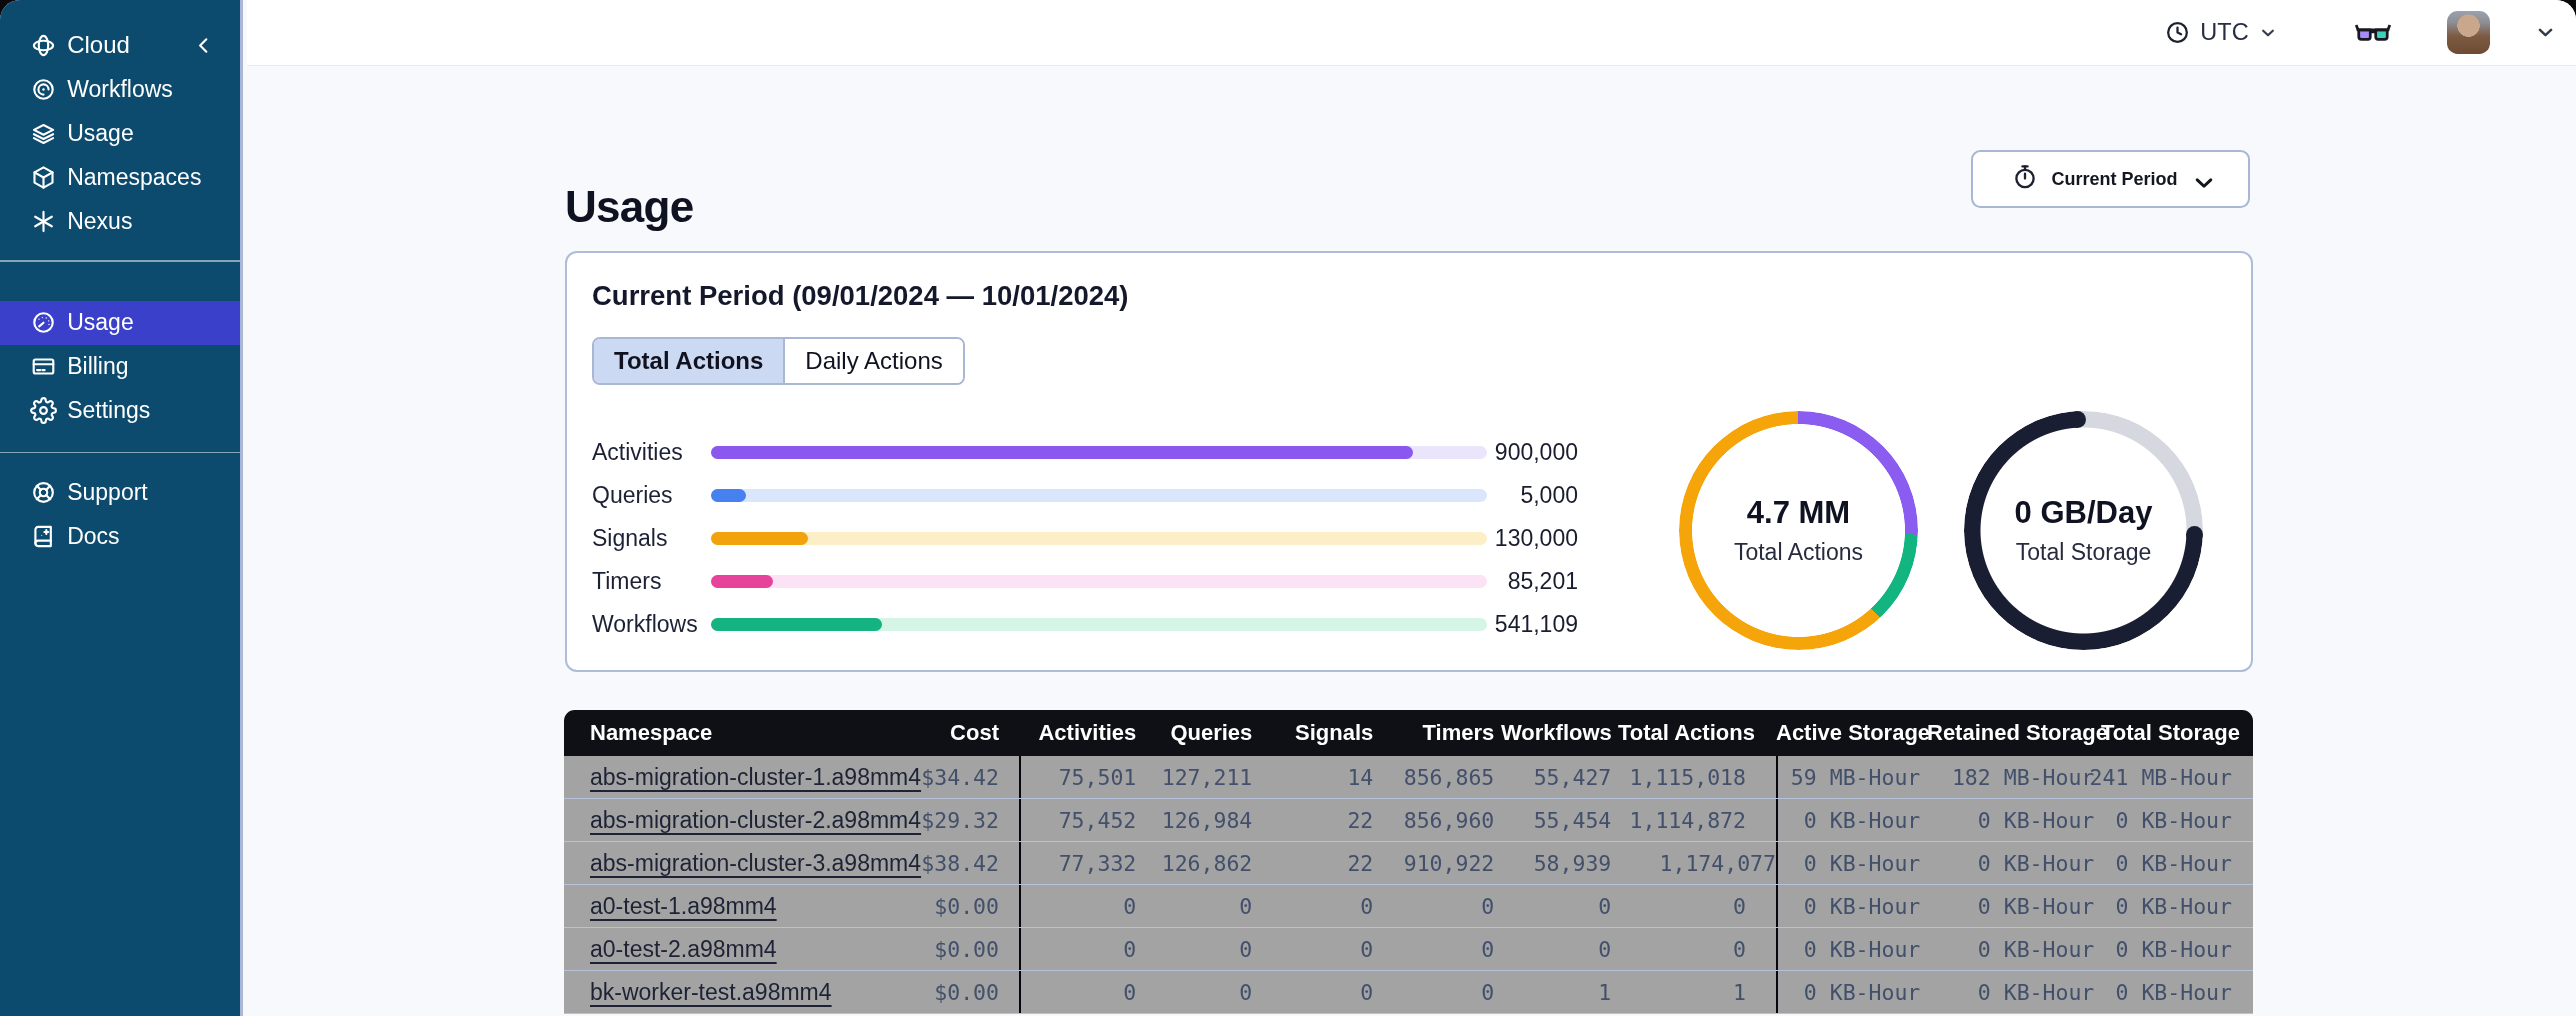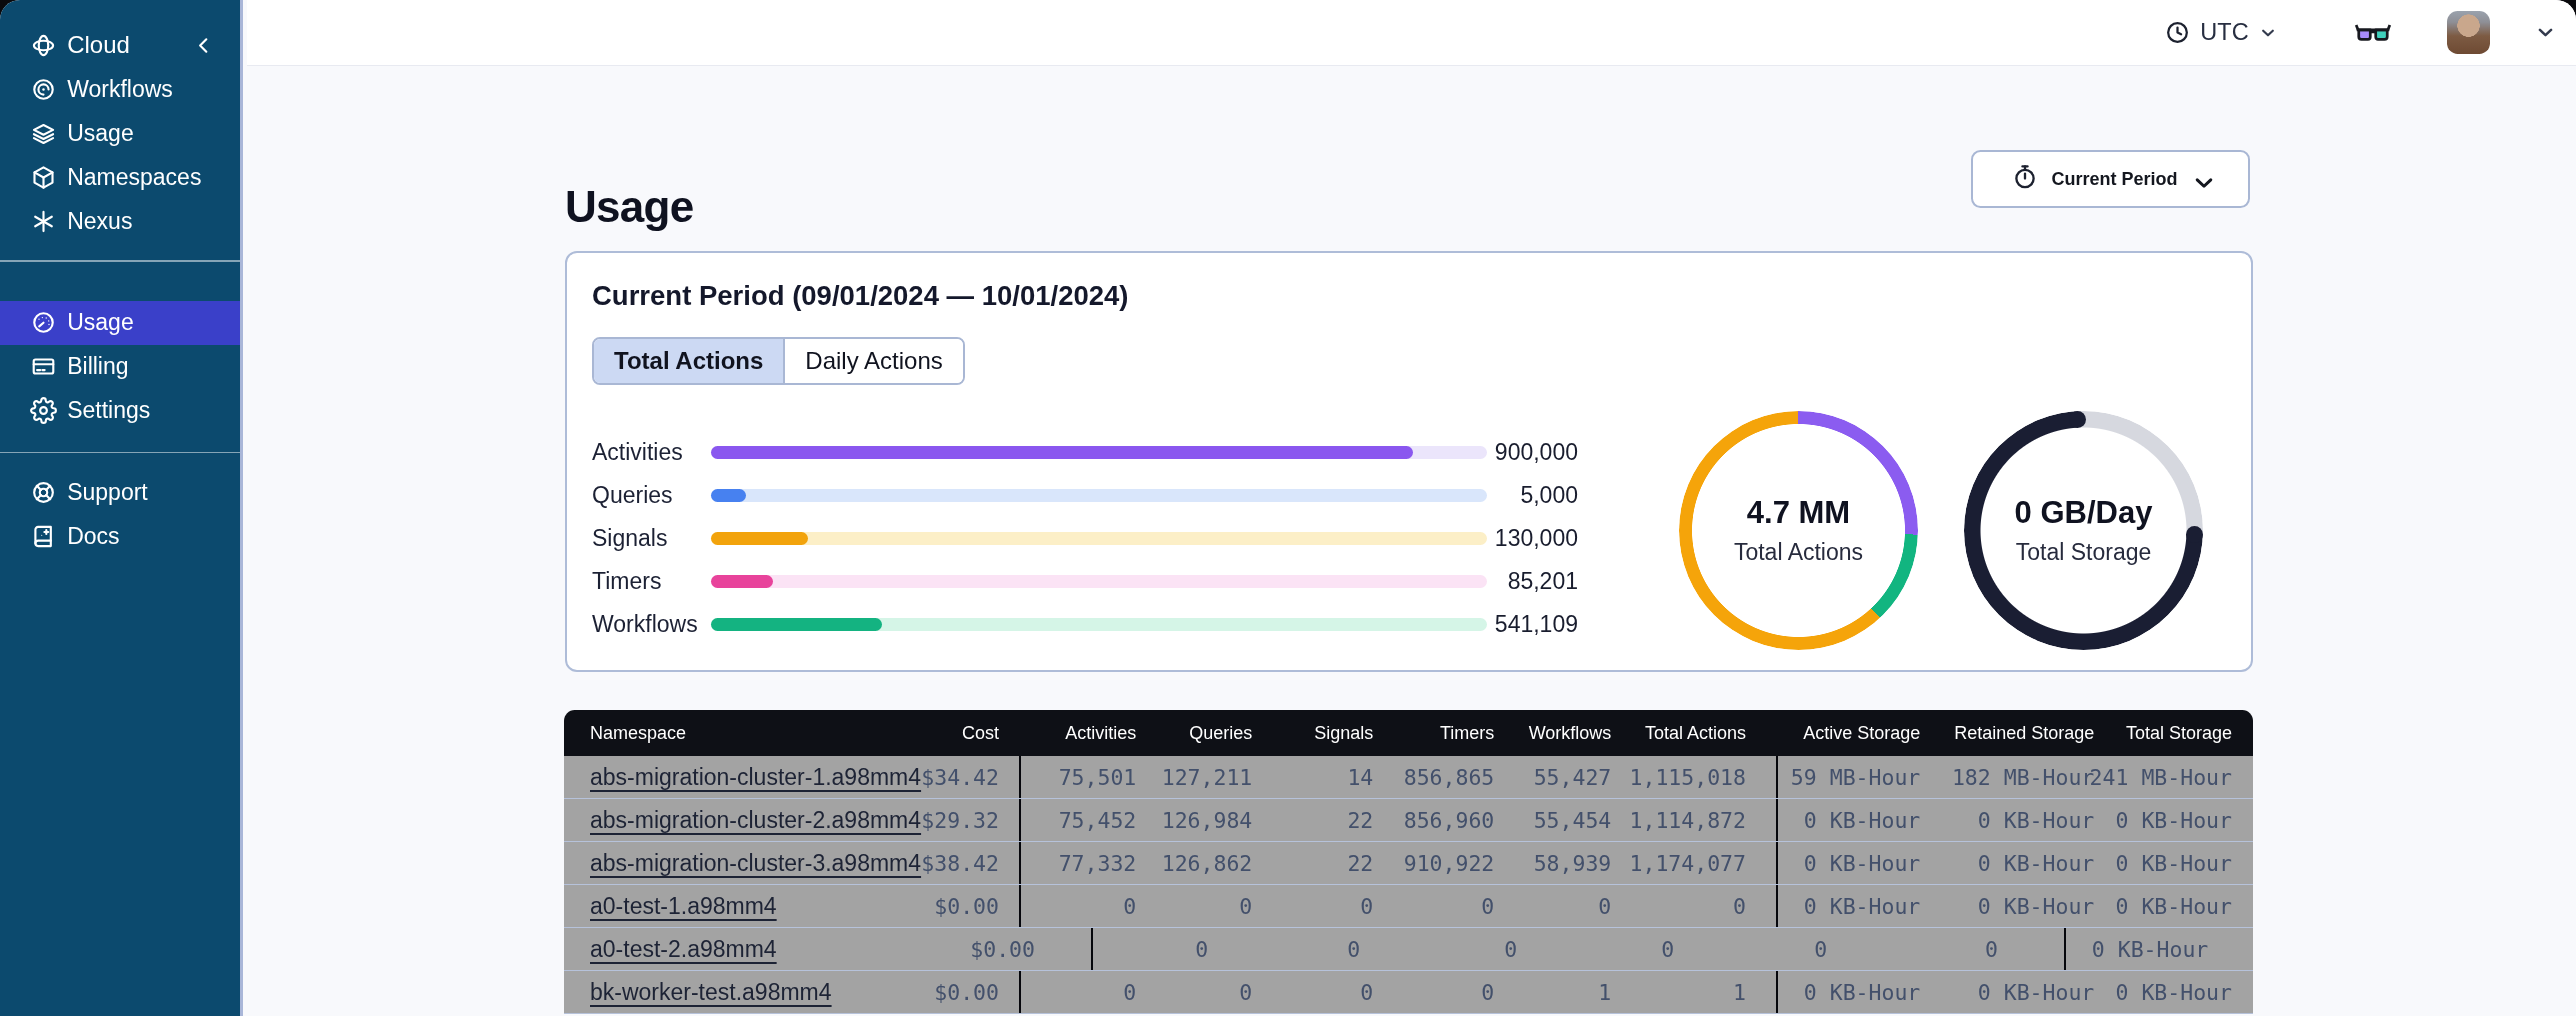--- a/index.html
+++ b/index.html
@@ -69,21 +69,21 @@
   .donut-cap{position:absolute;border-radius:50%;}
   .donut-center{position:absolute;inset:0;display:flex;flex-direction:column;align-items:center;
     justify-content:center;gap:8px;}
   .donut-value{font-size:31px;font-weight:600;color:#0f1220;}
   .donut-label{font-size:23px;color:#272b3d;}
 
   
   .table{position:absolute;left:564px;top:710px;width:1689px;border-radius:10.7px 10.7px 0 0;
     overflow:hidden;}
   .thead{display:grid;height:46px;background:#0e1016;align-items:center;color:#fff;
-    font-size:18px;font-weight:400;}
+    font-size:22px;font-weight:700;}
   .th{text-align:right;box-sizing:border-box;white-space:nowrap;}
   .th.left{text-align:left;}
   .trow{display:grid;height:43px;background:#a3a3a3;border-bottom:1.7px solid #b6c2da;
     align-items:stretch;box-sizing:border-box;}
   .td{font-family:"DejaVu Sans Mono",monospace;font-size:21.5px;color:#43506b;text-align:right;
     box-sizing:border-box;white-space:nowrap;display:flex;align-items:center;
     justify-content:flex-end;}
   .td.left{justify-content:flex-start;}
   .td.divl{border-left:2.7px solid #06070c;}
   .td a{font-family:"Liberation Sans",sans-serif;font-size:23px;color:#1d2335;
@@ -342,41 +342,41 @@
         <div class="trow" style="grid-template-columns: 322px 133px 124px 116px 121px 121px 117px 158px 151px 174px 151px;">
           <div class="td left" style="padding-left: 26px;">
             <a href="#">abs-migration-cluster-3.a98mm4</a>
           </div>
           <div class="td" style="padding-right: 20px;">$38.42</div>
           <div class="td divl" style="padding-right: 6.7px;">77,332</div>
           <div class="td" style="padding-right: 6.7px;">126,862</div>
           <div class="td" style="padding-right: 6.7px;">22</div>
           <div class="td" style="padding-right: 6.7px;">910,922</div>
           <div class="td" style="padding-right: 6.7px;">58,939</div>
-          <div class="td" style="padding-right: 30px;">1,174,077</div>
+          <div class="td" style="">1,174,077</div>
           <div class="td divl" style="padding-right: 6.7px;">0 KB-Hour</div>
           <div class="td" style="padding-right: 6.7px;">0 KB-Hour</div>
           <div class="td" style="padding-right: 20px;">0 KB-Hour</div>
         </div>
         <div class="trow" style="grid-template-columns: 322px 133px 124px 116px 121px 121px 117px 158px 151px 174px 151px;">
           <div class="td left" style="padding-left: 26px;">
             <a href="#">a0-test-1.a98mm4</a>
           </div>
           <div class="td" style="padding-right: 20px;">$0.00</div>
           <div class="td divl" style="padding-right: 6.7px;">0</div>
           <div class="td" style="padding-right: 6.7px;">0</div>
           <div class="td" style="padding-right: 6.7px;">0</div>
           <div class="td" style="padding-right: 6.7px;">0</div>
           <div class="td" style="padding-right: 6.7px;">0</div>
           <div class="td" style="padding-right: 30px;">0</div>
           <div class="td divl" style="padding-right: 6.7px;">0 KB-Hour</div>
           <div class="td" style="padding-right: 6.7px;">0 KB-Hour</div>
           <div class="td" style="padding-right: 20px;">0 KB-Hour</div>
         </div>
-        <div class="trow" style="grid-template-columns: 322px 133px 124px 116px 121px 121px 117px 158px 151px 174px 151px; gap: 36px;">
+        <div class="trow" style="grid-template-columns: 322px 133px 124px 116px 121px 121px 117px 158px 151px 174px 151px;">
           <div class="td left" style="padding-left: 26px;">
             <a href="#">a0-test-2.a98mm4</a>
           </div>
           <div class="td" style="padding-right: 20px;">$0.00</div>
           <div class="td divl" style="padding-right: 6.7px;">0</div>
           <div class="td" style="padding-right: 6.7px;">0</div>
           <div class="td" style="padding-right: 6.7px;">0</div>
           <div class="td" style="padding-right: 6.7px;">0</div>
           <div class="td" style="padding-right: 6.7px;">0</div>
           <div class="td" style="padding-right: 30px;">0</div>

